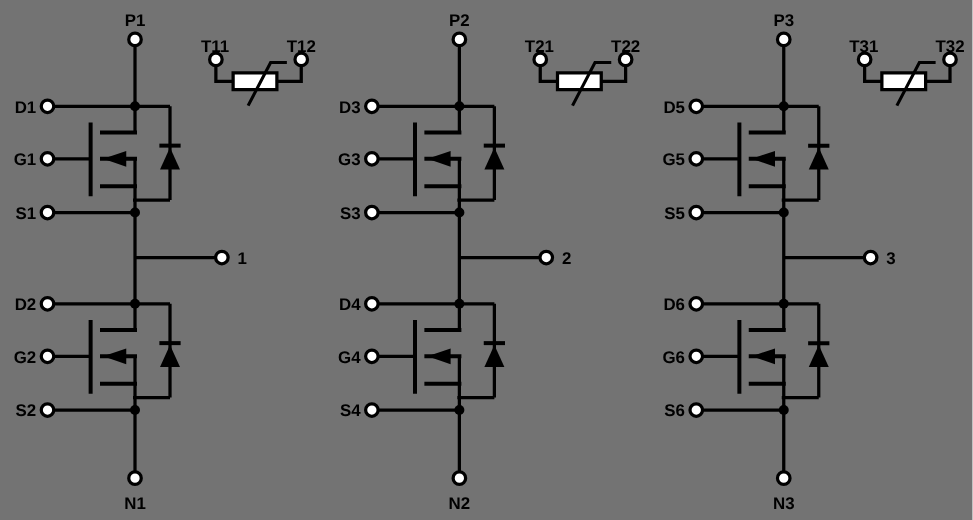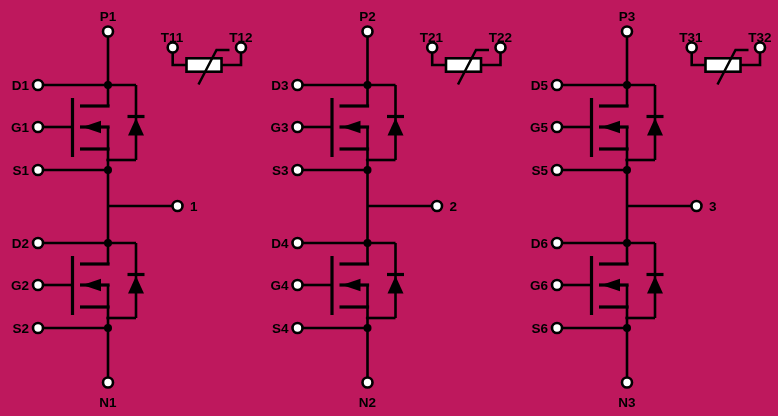--- a/index.html
+++ b/index.html
@@ -1,19 +1,19 @@
 <!DOCTYPE html>
 <html><head>
 <meta charset="utf-8">
 <style>
   html, body { margin: 0; padding: 0; background: #ffffff; }
   .canvas {
     position: relative;
     width: 778px; height: 416px;
-    background: #be185d;
+    background: #737373;
     overflow: hidden;
     font-family: "Liberation Sans", sans-serif;
   }
   svg { display: block; }
   line, path { stroke: #000000; stroke-width: 2.6; fill: none; }
   path.lead { stroke-width: 2.6; }
   path.tcurve { stroke-width: 2.5; }
   line.thick { stroke-width: 3.2; }
   rect.tbody { fill: #ffffff; stroke: #000000; stroke-width: 2.6; }
   circle.term { fill: #ffffff; stroke: #000000; stroke-width: 2.6; }

